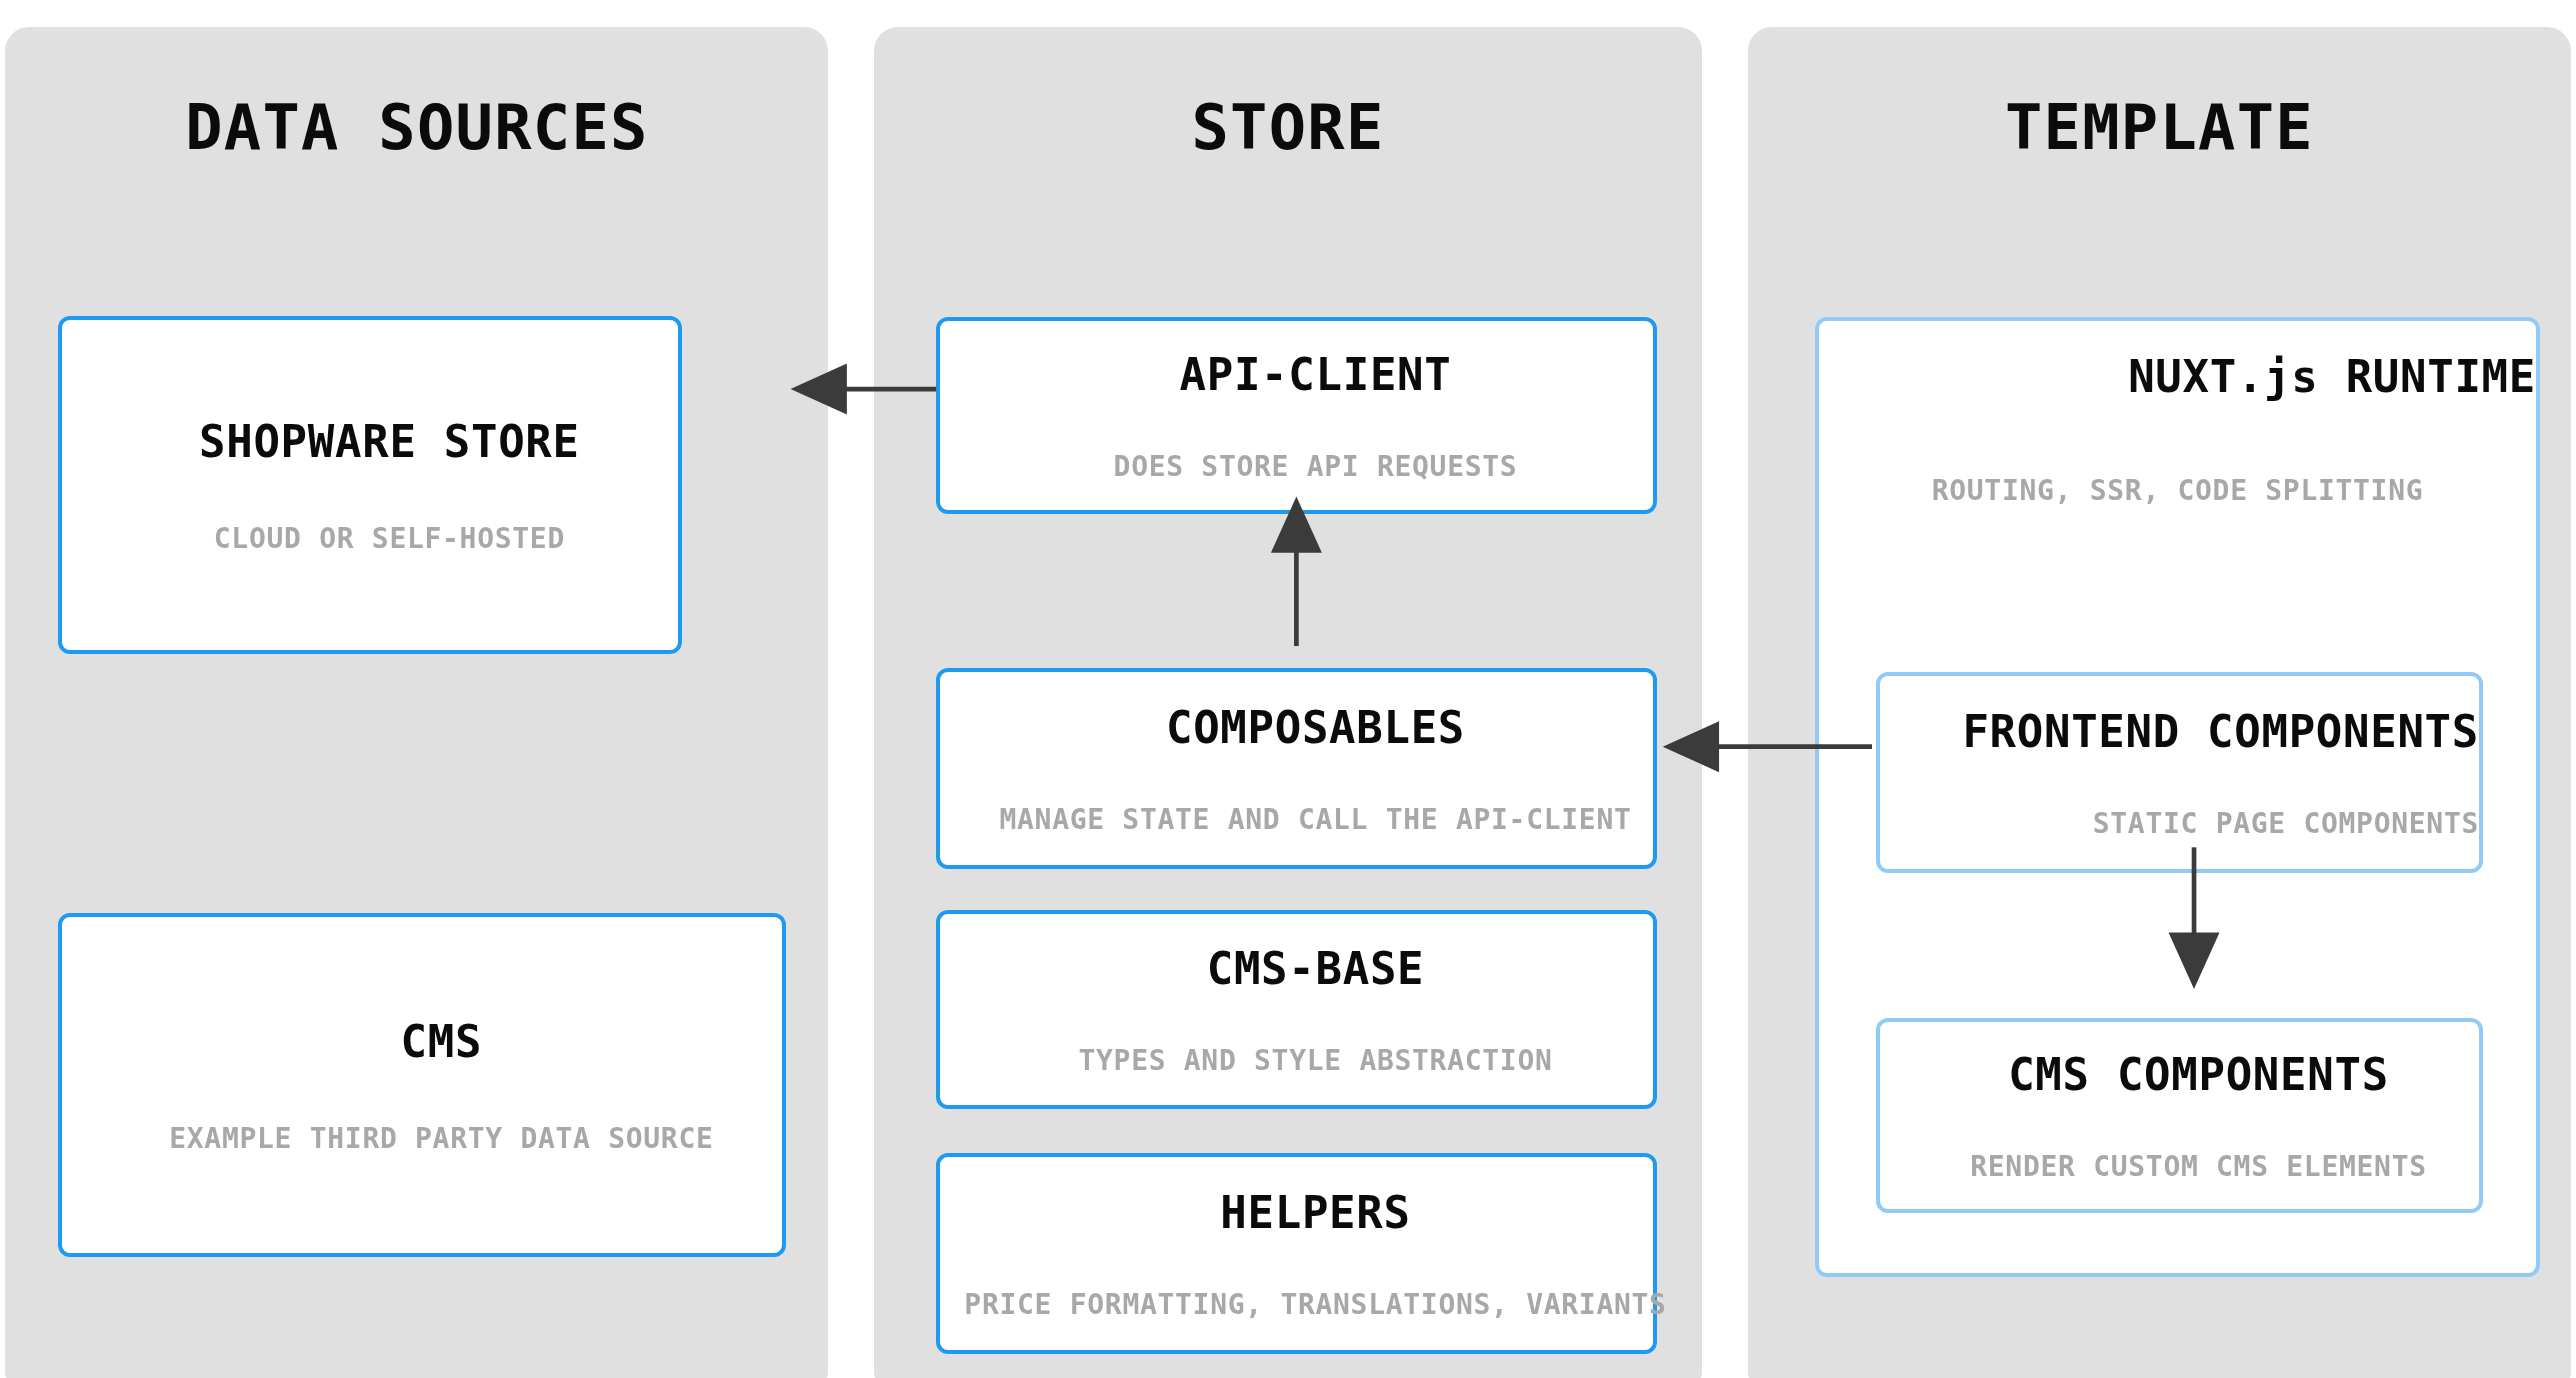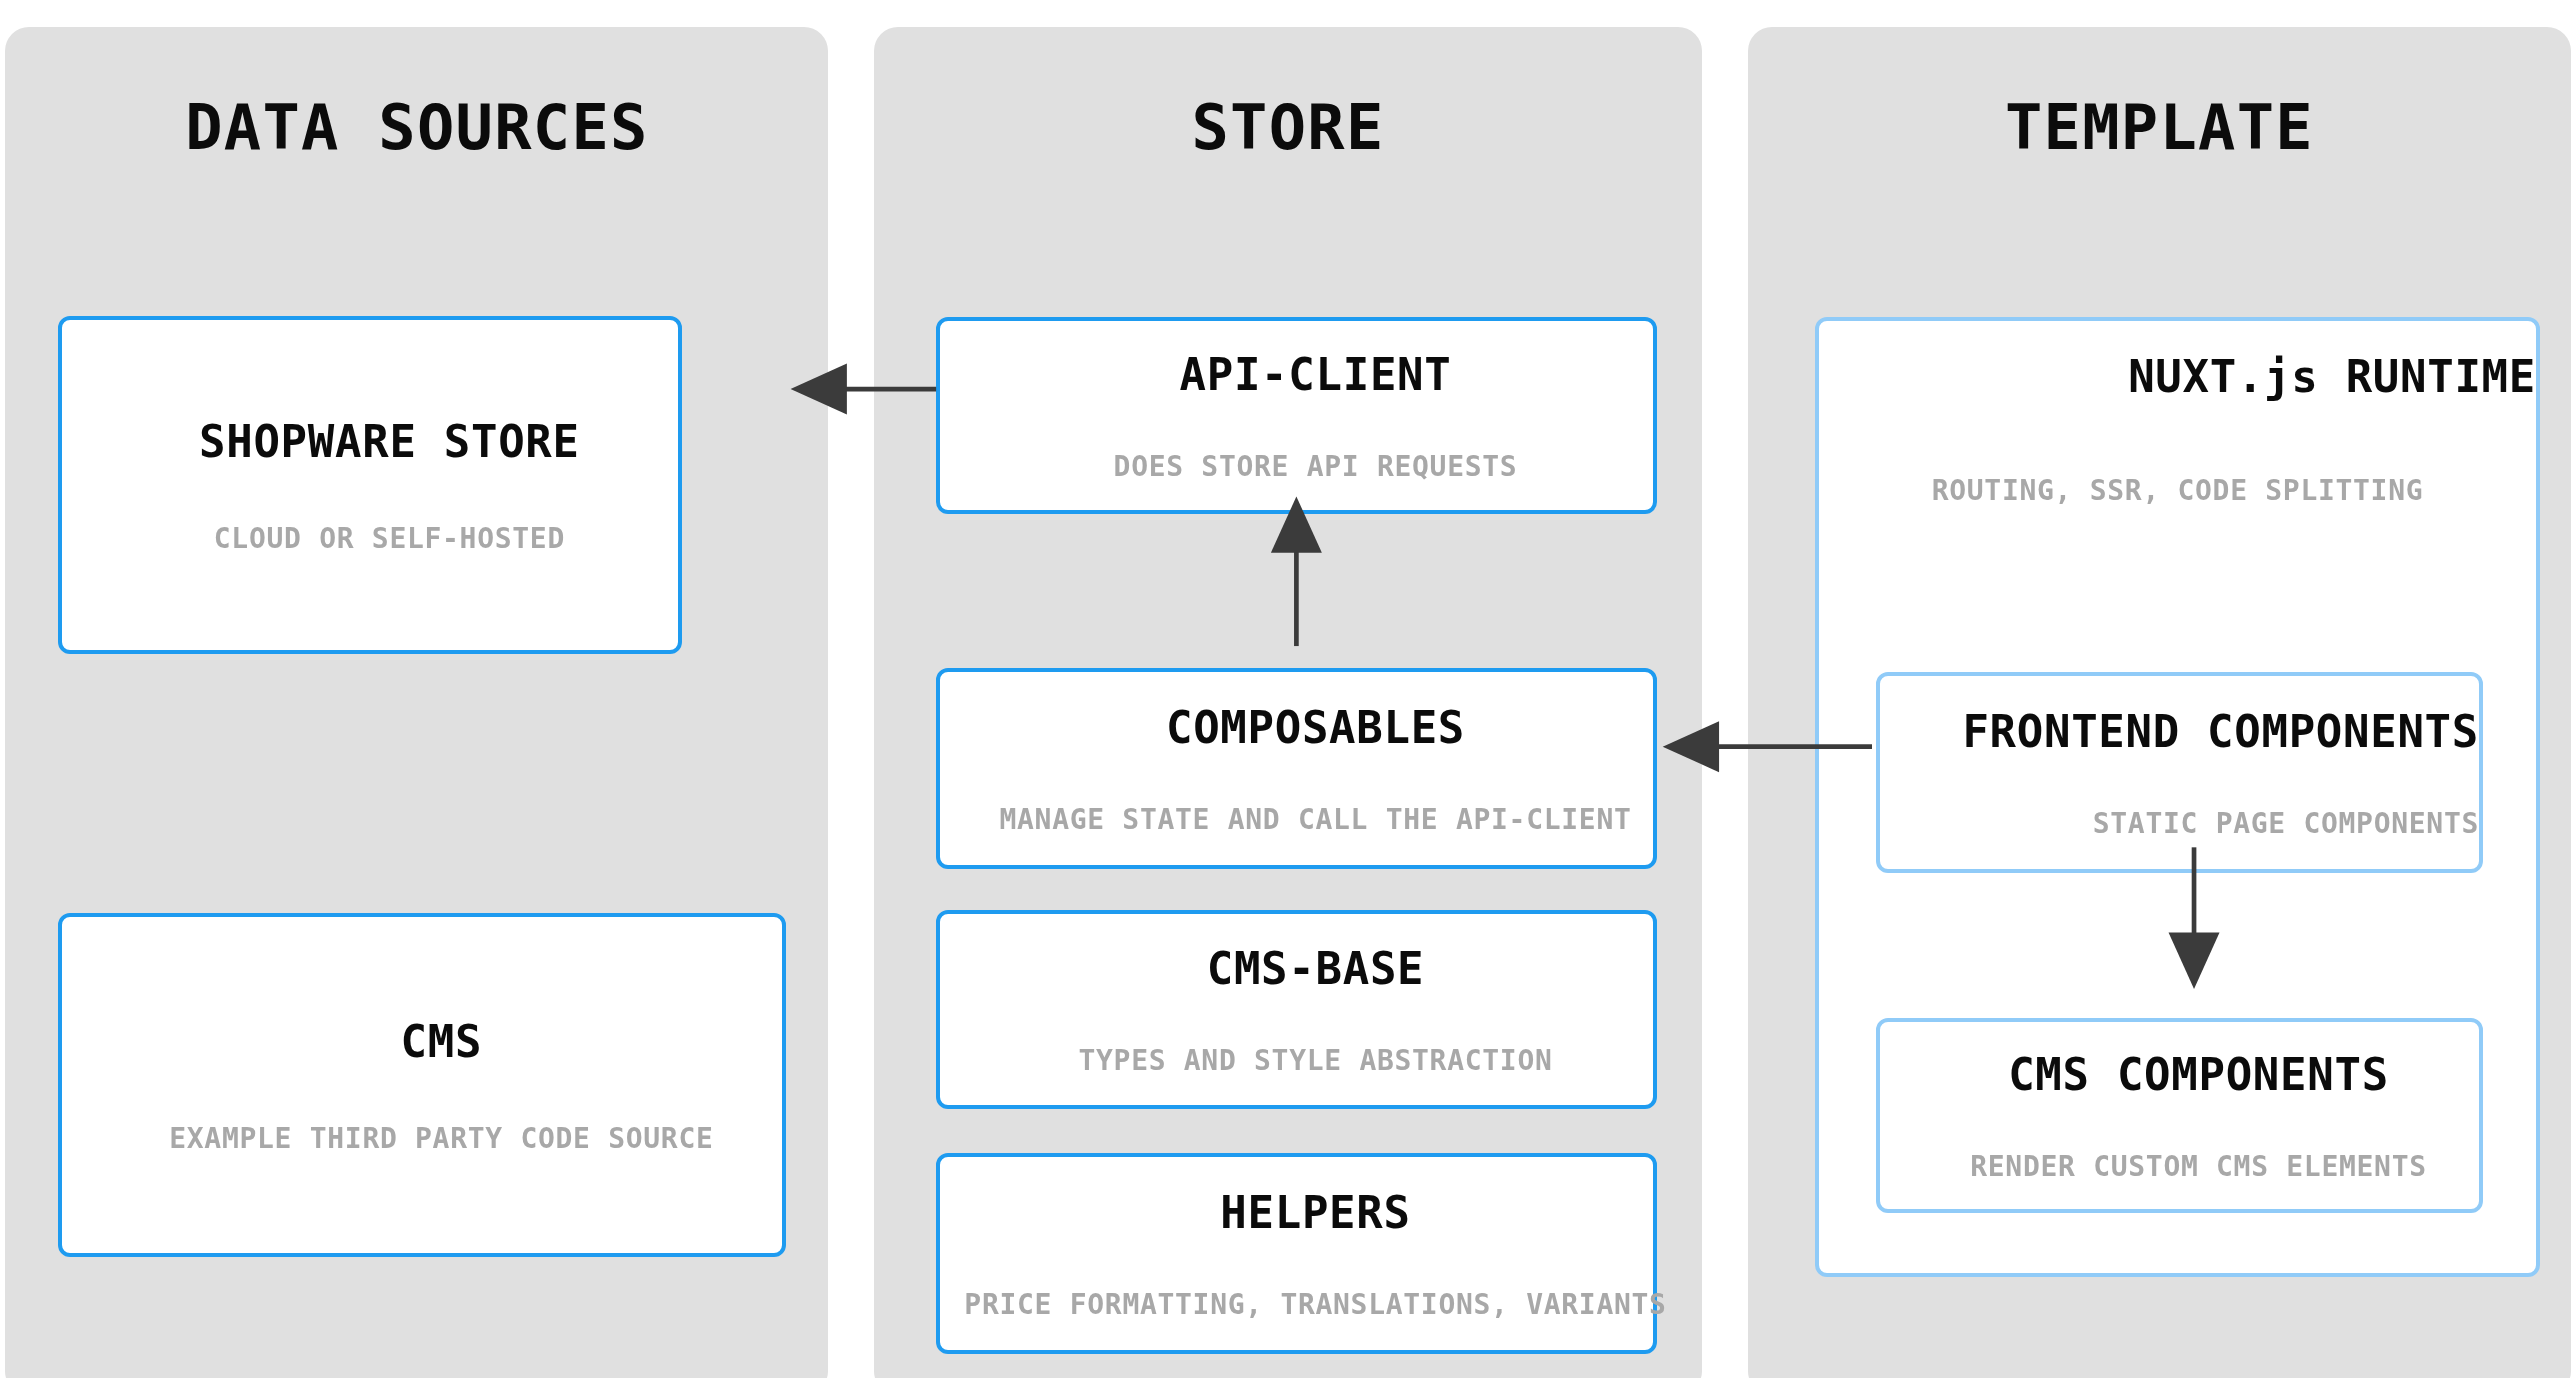--- a/index.html
+++ b/index.html
@@ -110,21 +110,21 @@
 <div class="canvas">
 
   <section class="panel panel-1">
     <h1 class="col-header">DATA SOURCES</h1>
     <div class="box blue box-shopware">
       <div class="box-title">SHOPWARE STORE</div>
       <div class="box-subtitle">CLOUD OR SELF-HOSTED</div>
     </div>
     <div class="box blue box-cms">
       <div class="box-title">CMS</div>
-      <div class="box-subtitle">EXAMPLE THIRD PARTY CODE SOURCE</div>
+      <div class="box-subtitle">EXAMPLE THIRD PARTY DATA SOURCE</div>
     </div>
   </section>
 
   <section class="panel panel-2">
     <h1 class="col-header">STORE</h1>
     <div class="box blue box-api-client">
       <div class="box-title">API-CLIENT</div>
       <div class="box-subtitle">DOES STORE API REQUESTS</div>
     </div>
     <div class="box blue box-cms-base">

